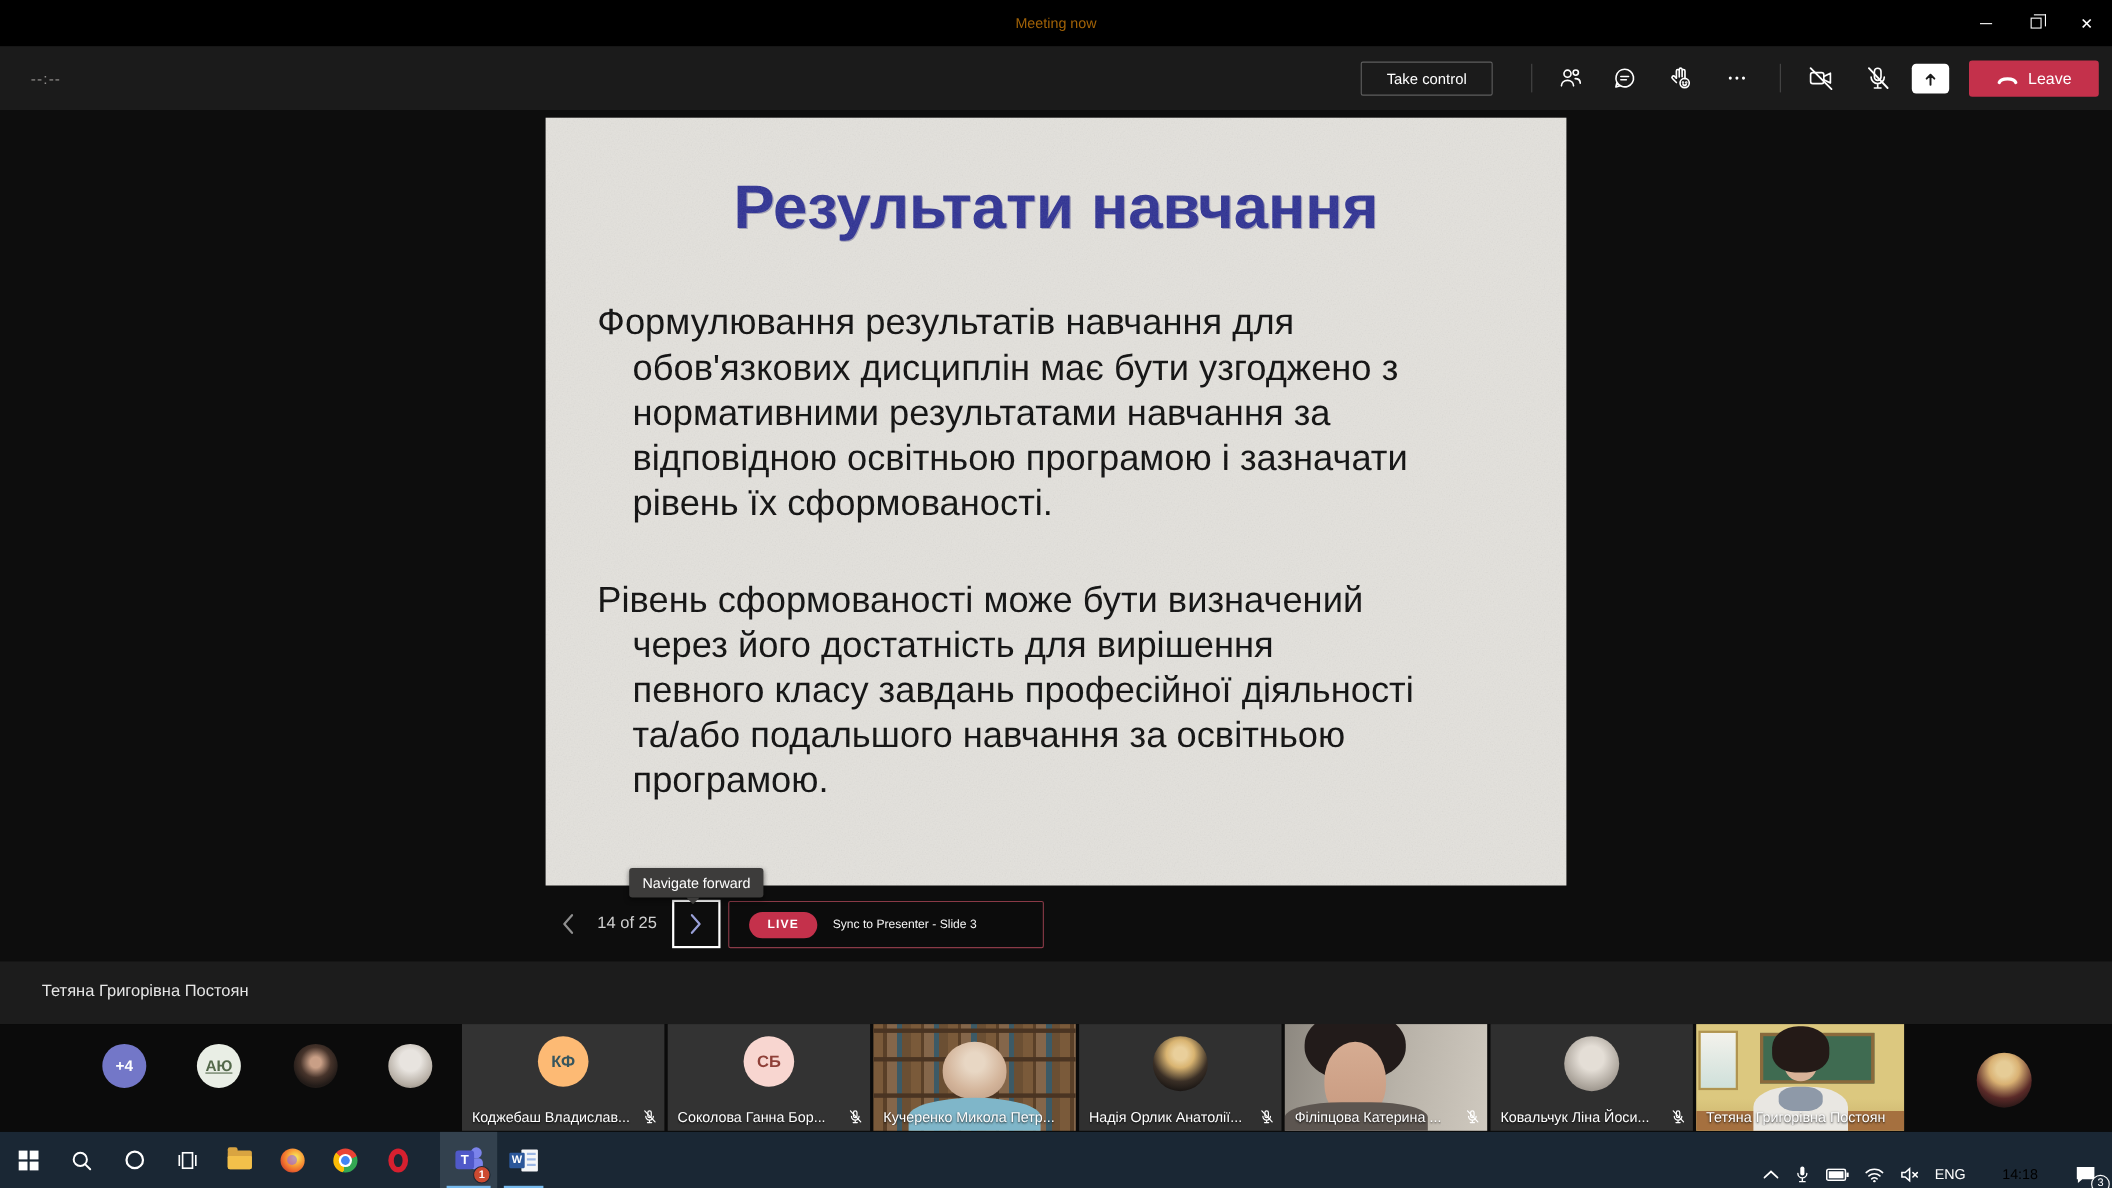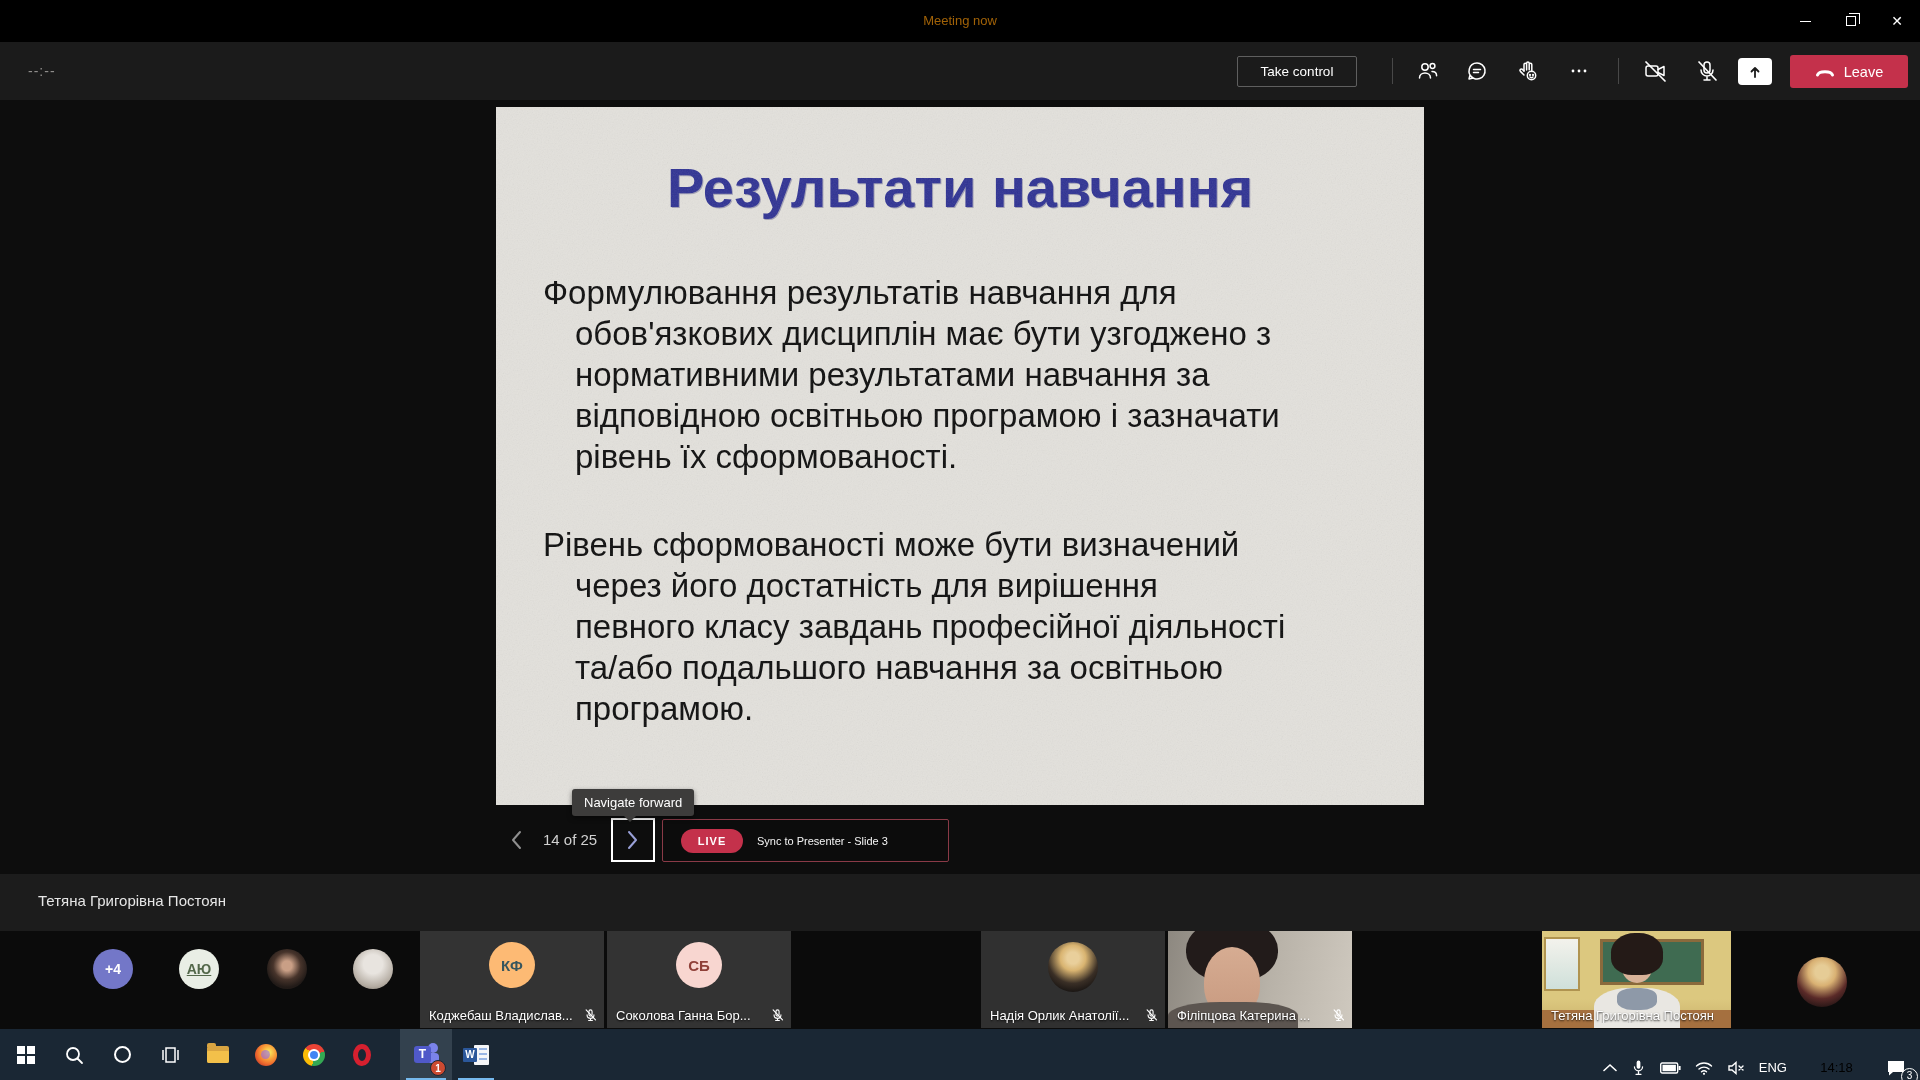--- a/index.html
+++ b/index.html
@@ -286,20 +286,27 @@
         <svg class="mic-off" width="15" height="15" viewBox="0 0 24 24">
             <g stroke="#fff" fill="none" stroke-width="1.8" stroke-linecap="round">
               <rect x="9.5" y="3" width="5" height="10" rx="2.5"></rect>
               <path d="M6.5 11a5.5 5.5 0 0 0 11 0M12 16.5V20M9 20h6"></path>
               <path d="M5 3l15 16"></path>
             </g>
           </svg>
       </div>
     </div>
 
+    <div class="tile scene-books" style="left:794px">
+      <div class="head"></div>
+      <div class="shirt"></div>
+      <div class="tile-label">
+        <span class="tile-name">Кучеренко Микола Петр...</span>
+      </div>
+    </div>
 
     <div class="tile" style="left:981px; background:#303030">
       <div class="tile-av av-photo-blonde"></div>
       <div class="tile-label">
         <span class="tile-name">Надія Орлик Анатолії...</span>
         <svg class="mic-off" width="15" height="15" viewBox="0 0 24 24">
             <g stroke="#fff" fill="none" stroke-width="1.8" stroke-linecap="round">
               <rect x="9.5" y="3" width="5" height="10" rx="2.5"></rect>
               <path d="M6.5 11a5.5 5.5 0 0 0 11 0M12 16.5V20M9 20h6"></path>
               <path d="M5 3l15 16"></path>
@@ -317,20 +324,33 @@
         <svg class="mic-off" width="15" height="15" viewBox="0 0 24 24">
             <g stroke="#fff" fill="none" stroke-width="1.8" stroke-linecap="round">
               <rect x="9.5" y="3" width="5" height="10" rx="2.5"></rect>
               <path d="M6.5 11a5.5 5.5 0 0 0 11 0M12 16.5V20M9 20h6"></path>
               <path d="M5 3l15 16"></path>
             </g>
           </svg>
       </div>
     </div>
 
+    <div class="tile" style="left:1355px; background:#2f2f2f">
+      <div class="tile-av av-photo-gray"></div>
+      <div class="tile-label">
+        <span class="tile-name">Ковальчук Ліна Йоси...</span>
+        <svg class="mic-off" width="15" height="15" viewBox="0 0 24 24">
+            <g stroke="#fff" fill="none" stroke-width="1.8" stroke-linecap="round">
+              <rect x="9.5" y="3" width="5" height="10" rx="2.5"></rect>
+              <path d="M6.5 11a5.5 5.5 0 0 0 11 0M12 16.5V20M9 20h6"></path>
+              <path d="M5 3l15 16"></path>
+            </g>
+          </svg>
+      </div>
+    </div>
 
     <div class="tile scene-class" style="left:1542px; width:189px">
       <div class="window"></div>
       <div class="board"></div>
       <div class="furn"></div>
       <div class="body2"></div>
       <div class="scarf"></div>
       <div class="face2"></div>
       <div class="hair2"></div>
       <div class="tile-label">

